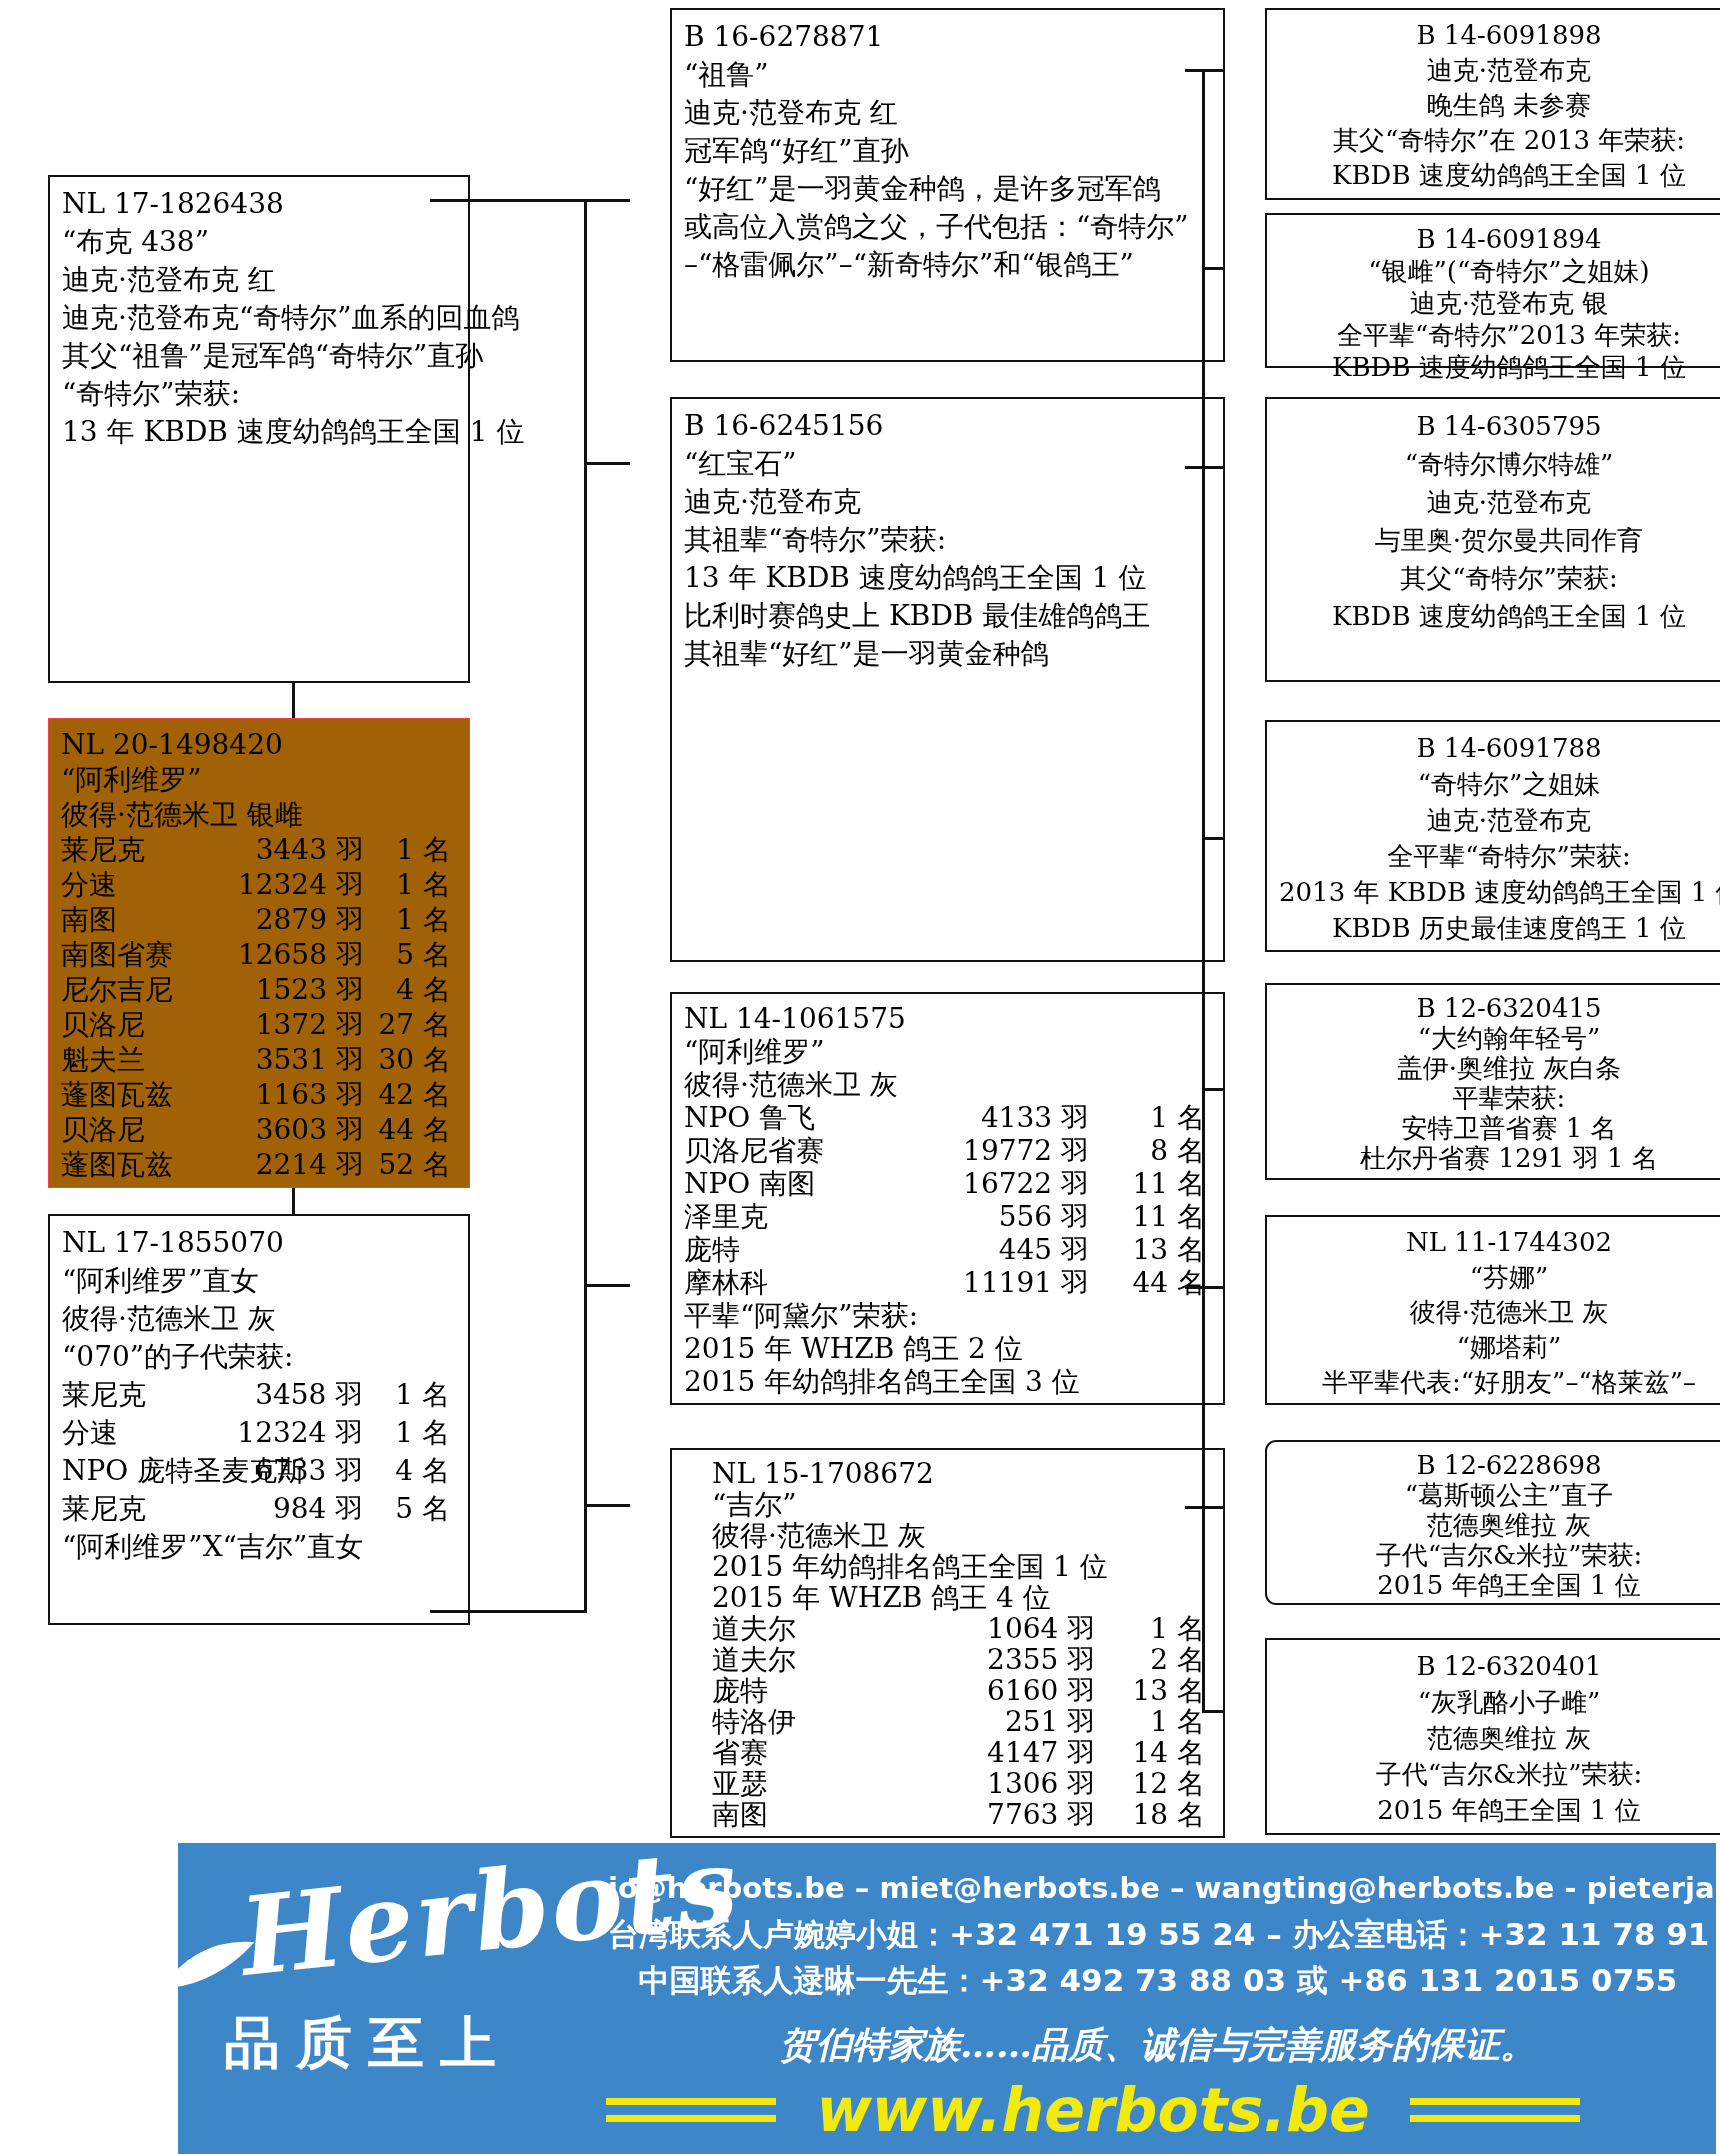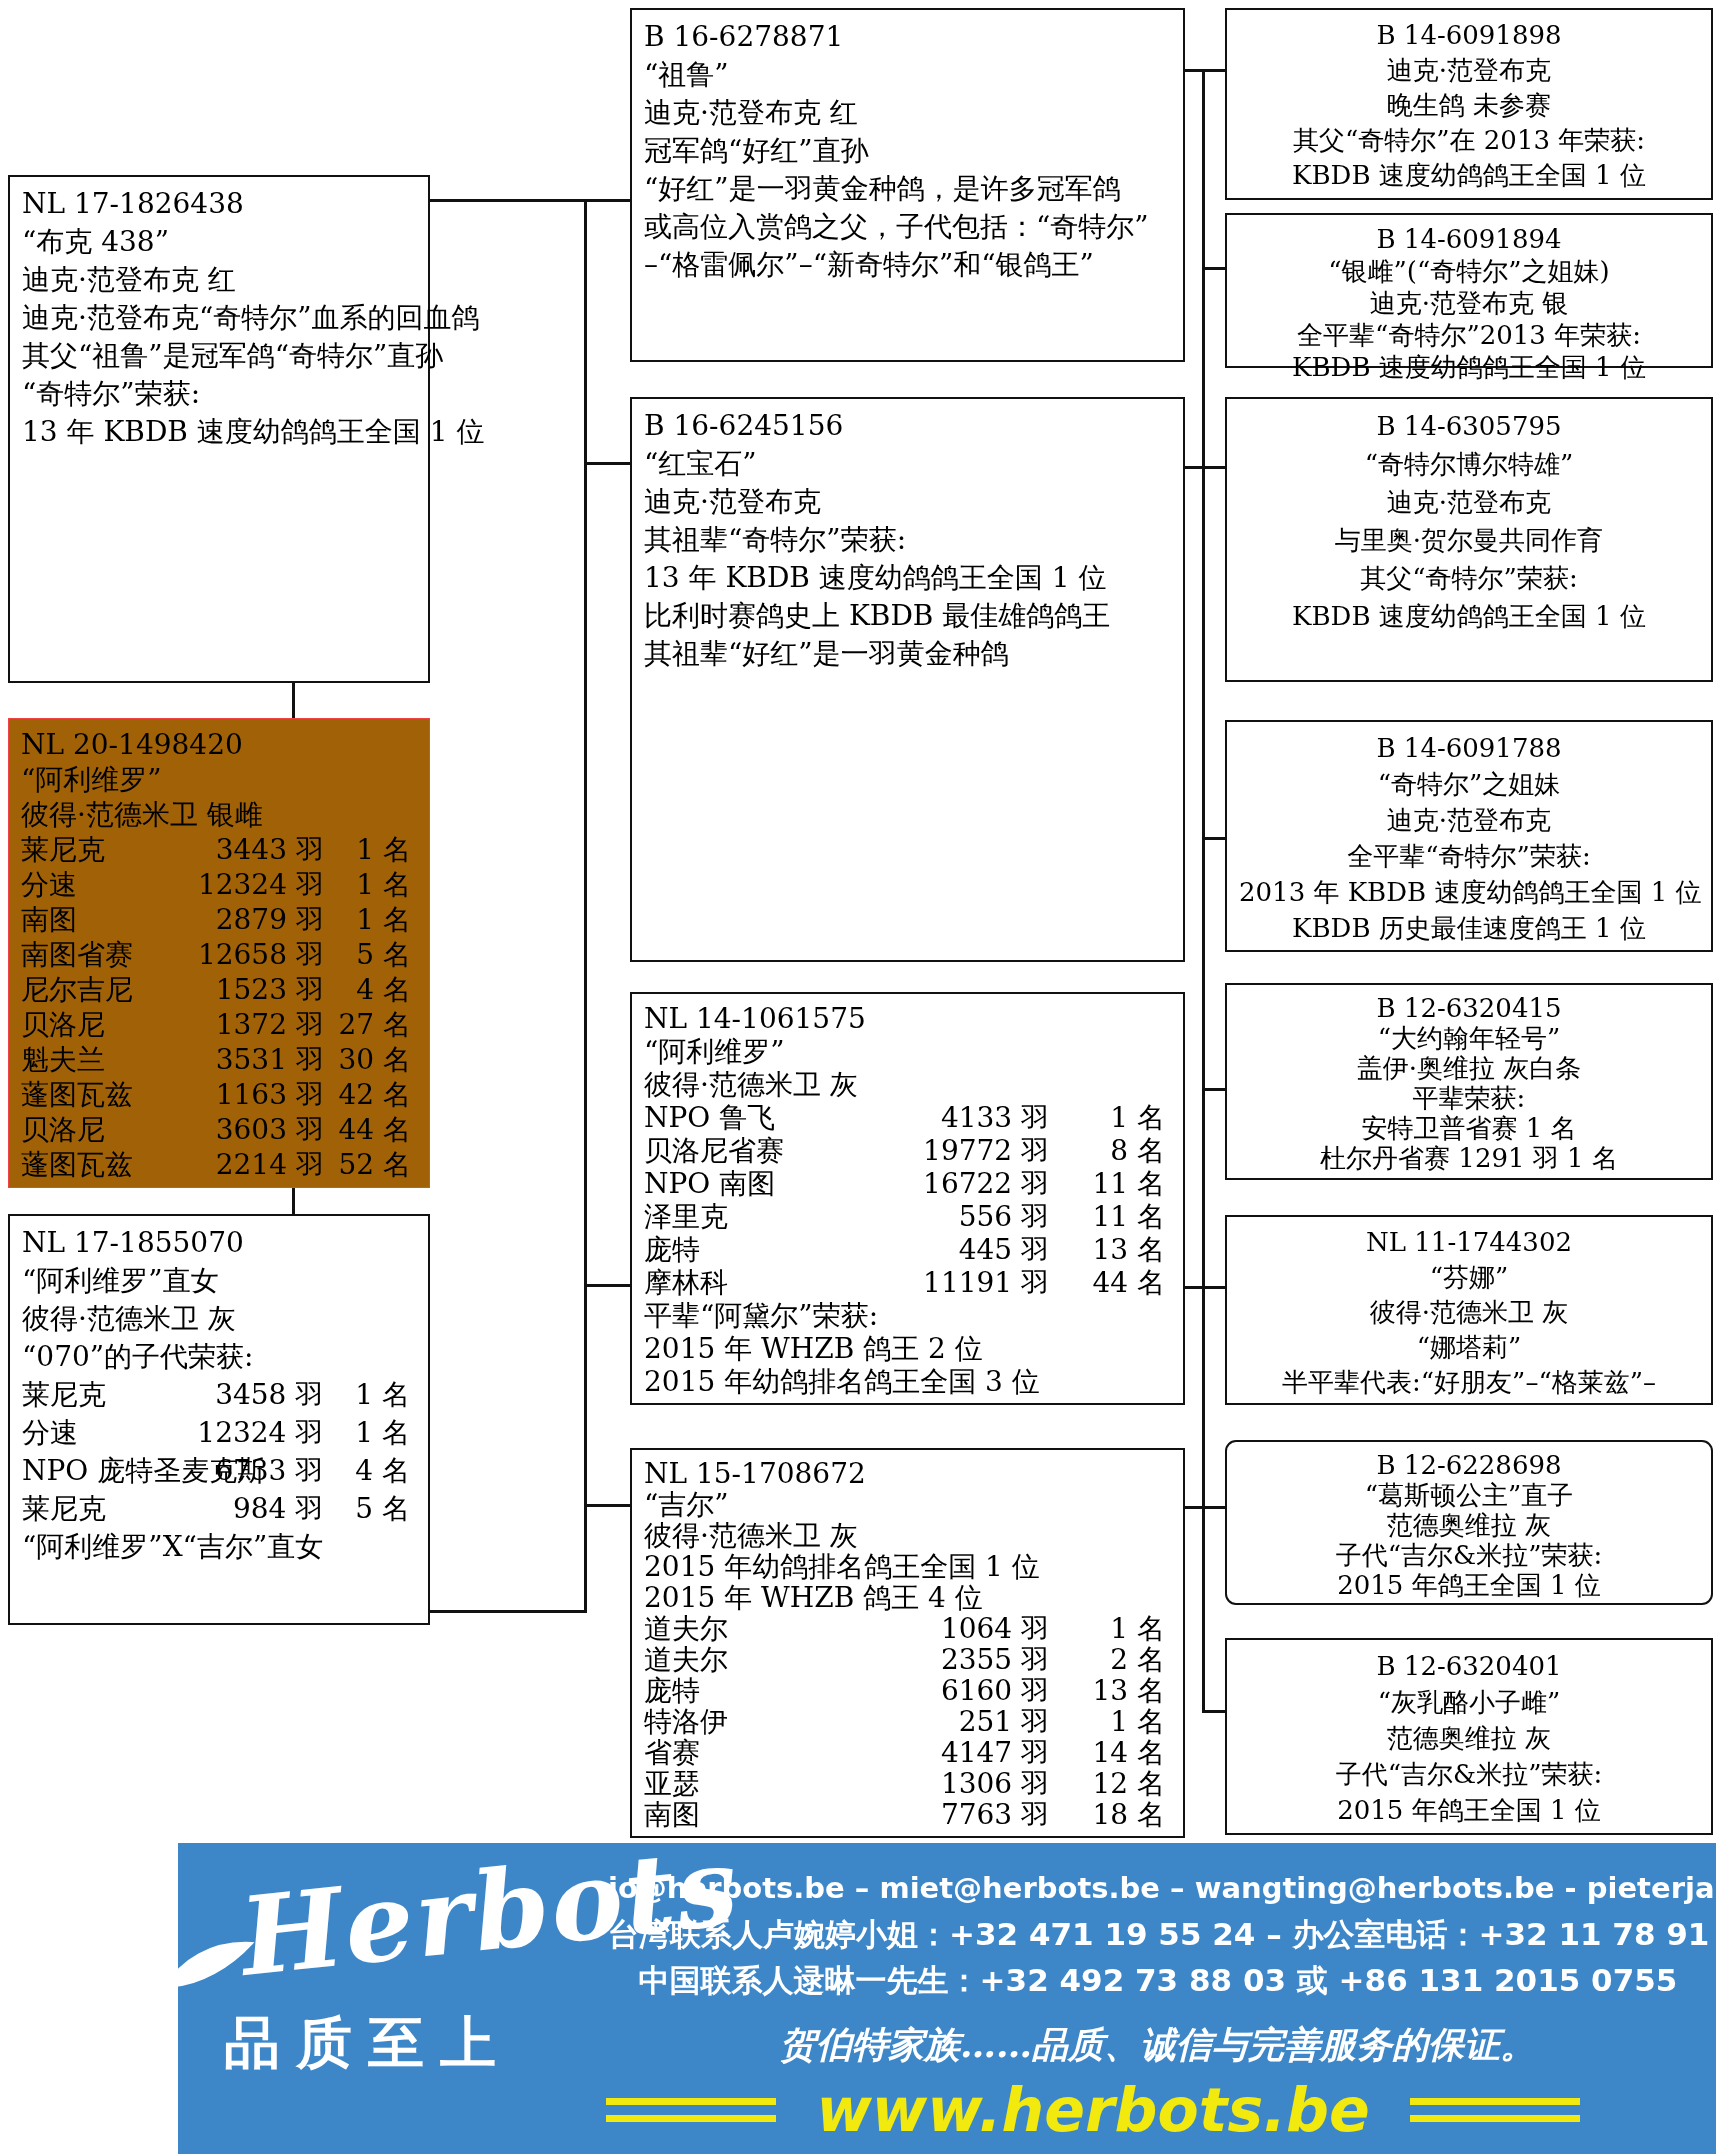--- a/index.html
+++ b/index.html
@@ -1,18 +1,18 @@
 <!DOCTYPE html>
 <html><head>
 <meta charset="utf-8">
 <style>
   html,body{margin:0;padding:0;background:#ffffff;}
   #stage{position:relative;width:1720px;height:2154px;background:#ffffff;overflow:hidden;
          font-family:"DejaVu Serif","Liberation Serif",serif;color:#000;}
-  .box{position:absolute;border:2px solid #111;background:#fff;box-sizing:border-box;}
+  .box{position:absolute;border:2px solid #111;background:#fff;box-sizing:border-box;margin-left:40px;}
   .box.hl{border:1px solid #ef4444;background:#a16207;}
   .box-inner{padding:8px 12px;}
   .line{white-space:nowrap;font-size:28px;}
   .box.sm .line{font-size:26px;text-align:center;}
   .race{display:flex;font-size:28px;}
   .rn{flex:1 1 0;min-width:0;white-space:nowrap;}
   .rc{width:32%;text-align:right;white-space:nowrap;}
   .rr{width:22%;text-align:right;white-space:nowrap;padding-right:6px;}
   .conn{position:absolute;background:#111;}
   
@@ -194,21 +194,21 @@
           <div class="race">
             <span class="rn">摩林科</span>
             <span class="rc">11191 羽</span>
             <span class="rr">44 名</span>
           </div>
           <div class="line">平辈“阿黛尔”荣获:</div>
           <div class="line">2015 年 WHZB 鸽王 2 位</div>
           <div class="line">2015 年幼鸽排名鸽王全国 3 位</div>
         </div>
       </div>
-      <div class="box" style="left: 630px; top: 1448px; width: 555px; height: 390px;">
+      <div class="box" style="left: 630px; top: 1448px; width: 555px; height: 390px; padding-left: 28px;">
         <div class="box-inner" style="line-height: 31px;">
           <div class="line">NL 15-1708672</div>
           <div class="line">“吉尔”</div>
           <div class="line">彼得·范德米卫 灰</div>
           <div class="line">2015 年幼鸽排名鸽王全国 1 位</div>
           <div class="line">2015 年 WHZB 鸽王 4 位</div>
           <div class="race">
             <span class="rn">道夫尔</span>
             <span class="rc">1064 羽</span>
             <span class="rr">1 名</span>

